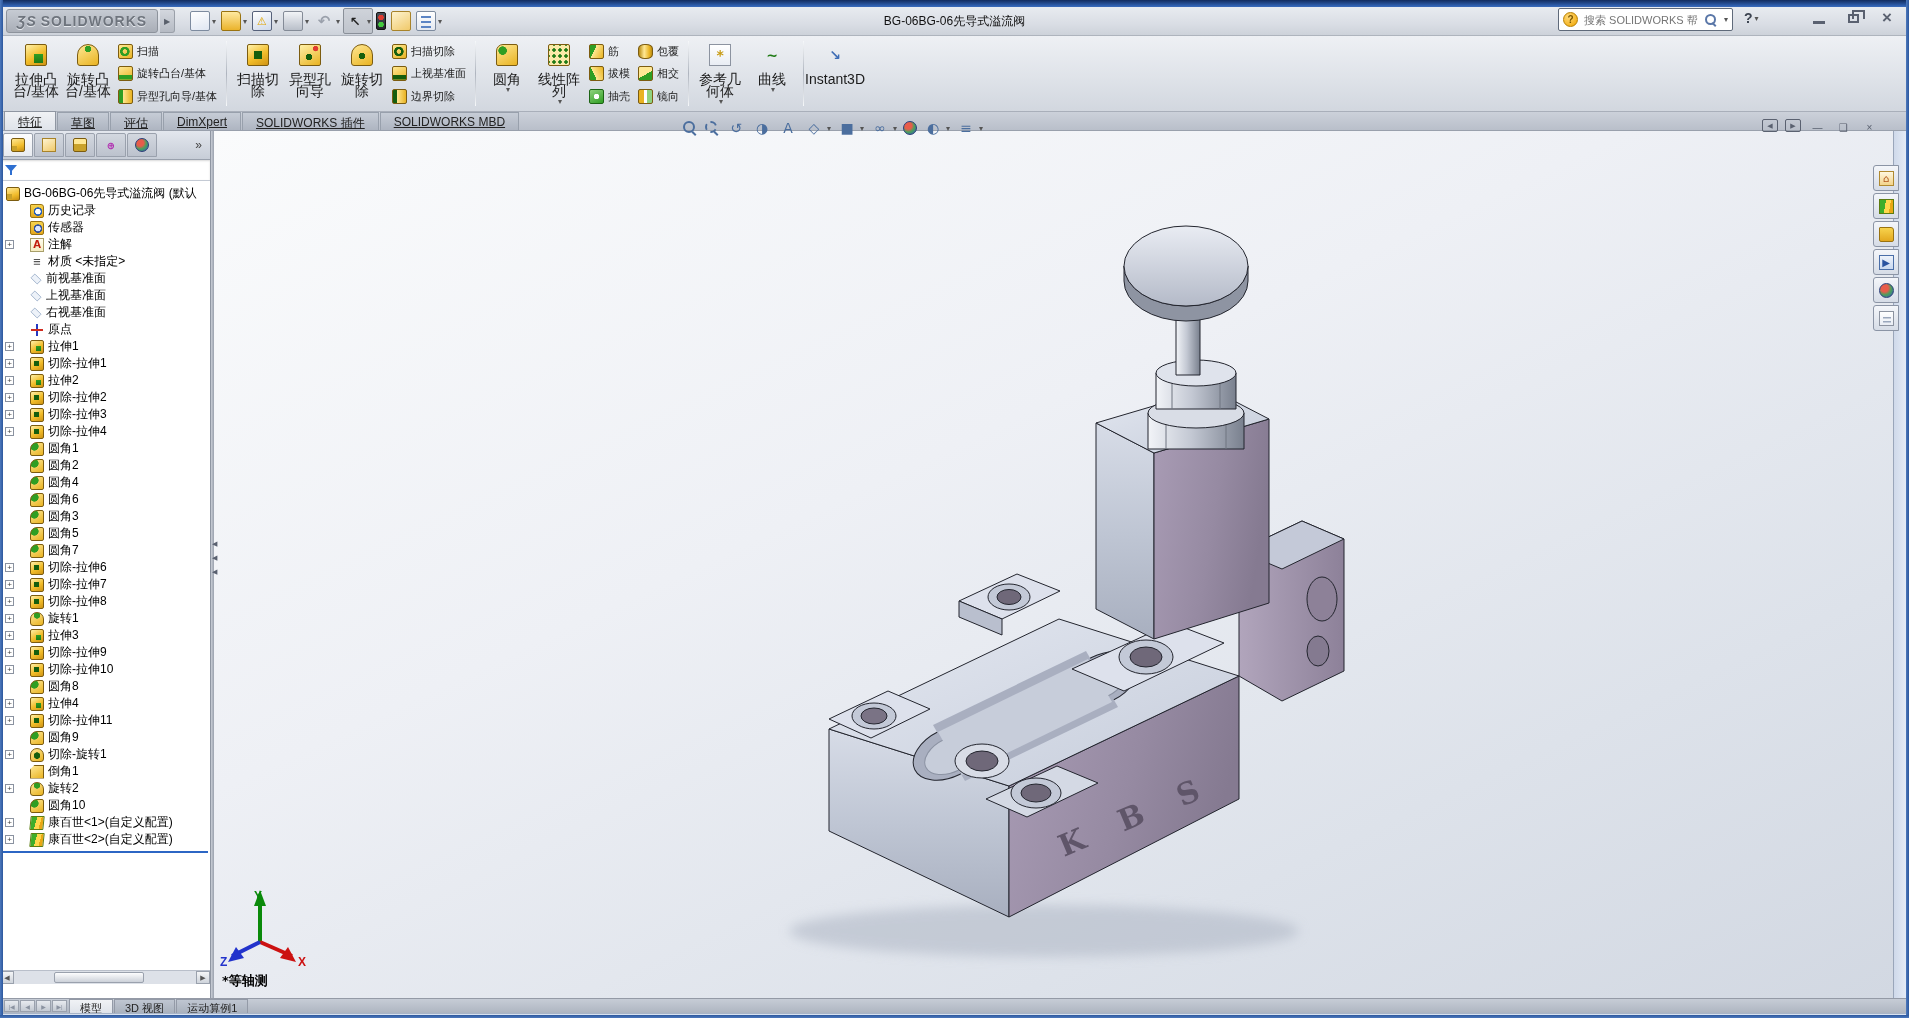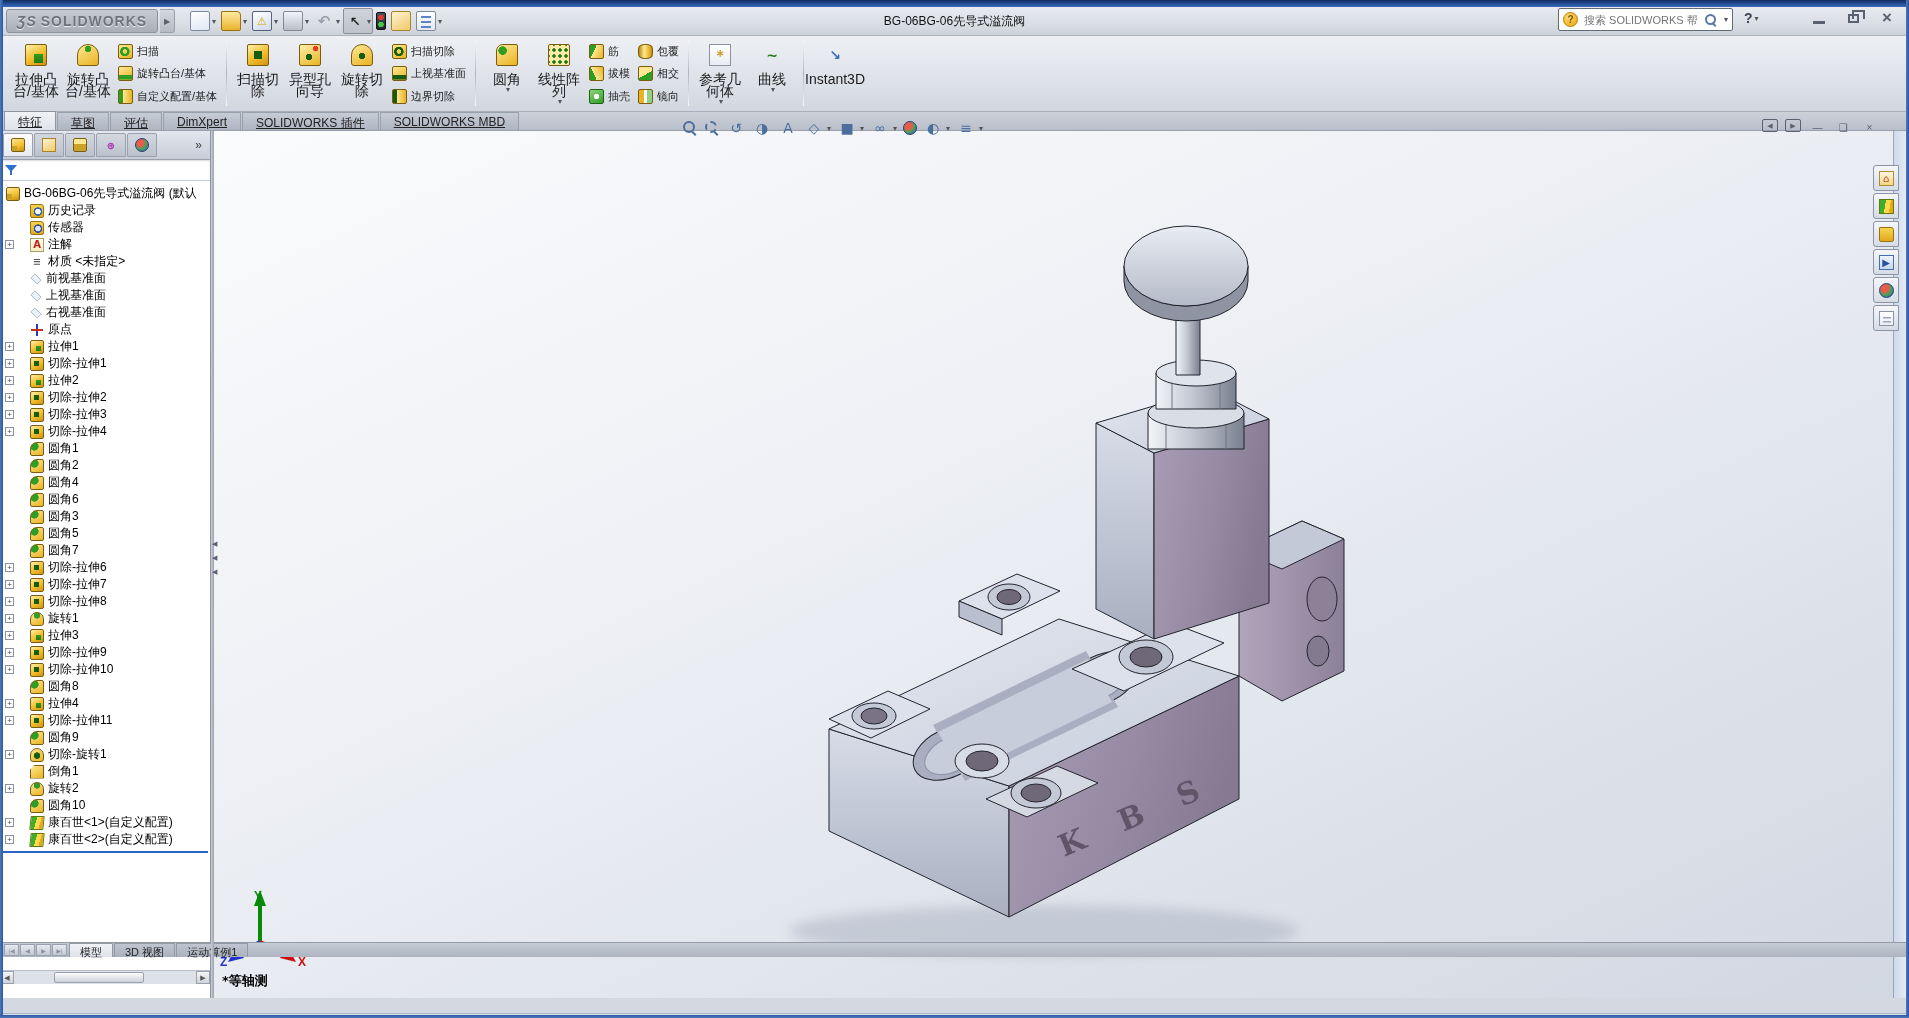--- a/index.html
+++ b/index.html
@@ -198,21 +198,21 @@
     font-family:"DejaVu Sans","Liberation Sans",sans-serif;}
 
   
   #task-pane{position:absolute;right:3px;top:131px;width:13px;height:867px;background:linear-gradient(90deg,#cfd9ea,#e4ebf6);
     border-left:1px solid #9aa6ba;}
   #task-tabs{position:absolute;right:10px;top:165px;display:flex;flex-direction:column;gap:2px;z-index:8;}
   .ttab{width:26px;height:26px;border:1px solid #8b94a5;border-radius:3px 0 0 3px;background:linear-gradient(#f4f6fa,#d6dce6);
     display:flex;align-items:center;justify-content:center;}
 
   
-  #bottom-tabs{position:absolute;left:0;top:942px;width:1909px;height:15px;background:linear-gradient(#c6ccd6,#aeb5c1);
+  #bottom-tabs{position:absolute;left:0;top:998px;width:1909px;height:15px;background:linear-gradient(#c6ccd6,#aeb5c1);
     border-top:1px solid #949aa6;display:flex;align-items:flex-end;}
   #bt-nav{display:flex;gap:1px;padding:0 2px 1px 4px;}
   .nbtn{width:15px;height:12px;background:linear-gradient(#e7eaef,#c3c9d2);border:1px solid #9aa1ad;color:#8a92a0;
     font-size:6px;display:flex;align-items:center;justify-content:center;}
   .btab{height:14px;padding:1px 10px 0;font-size:11px;color:#222;border:1px solid #939aa7;border-bottom:none;
     background:linear-gradient(#bfc6d1,#a9b1bd);margin-right:1px;white-space:nowrap;}
   .btab.active{background:linear-gradient(#f0f2f5,#dfe3ea);}
   #statusbar{position:absolute;left:0;top:1013px;width:1909px;height:5px;background:#d9e2f0;border-top:1px solid #a7b4c8;}
 </style>
 </head>
@@ -297,21 +297,21 @@
         <div class="rsmall">
           <span class="ic ix-swept-boss sz15"></span>
           <span class="lbl">扫描</span>
         </div>
         <div class="rsmall">
           <span class="ic ix-lofted-boss sz15"></span>
           <span class="lbl">旋转凸台/基体</span>
         </div>
         <div class="rsmall">
           <span class="ic ix-boundary-boss sz15"></span>
-          <span class="lbl">自定义配置/基体</span>
+          <span class="lbl">异型孔向导/基体</span>
         </div>
       </div>
     </div>
     <div class="rsep"></div>
     <div class="rgroup">
       <div class="rbig">
         <span class="ic ix-extruded-cut sz22"></span>
         <div class="lbl">扫描切除</div>
       </div>
       <div class="rbig">

